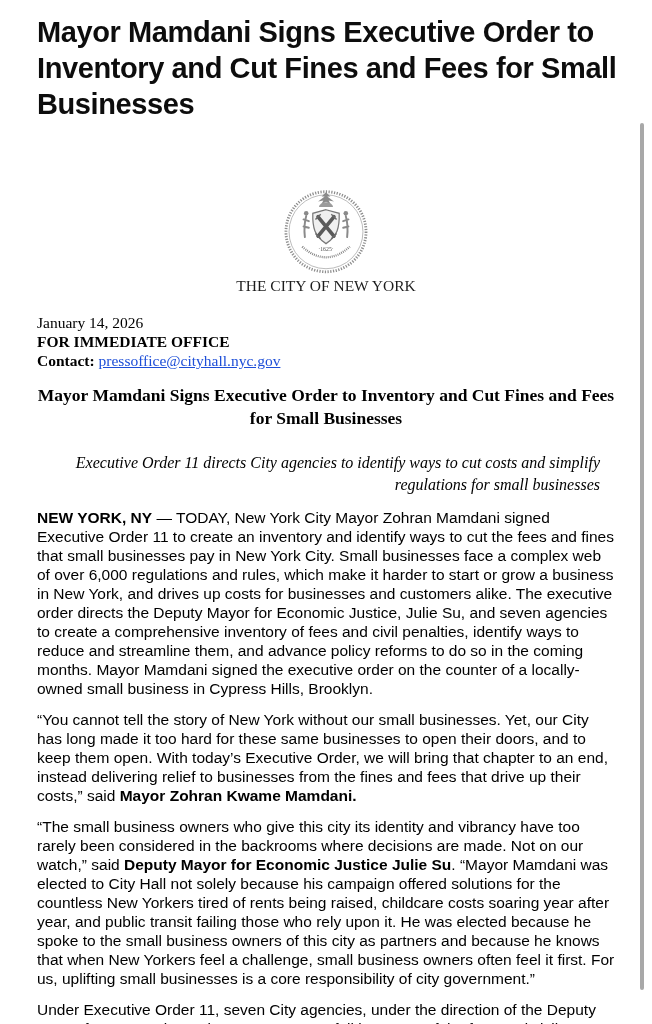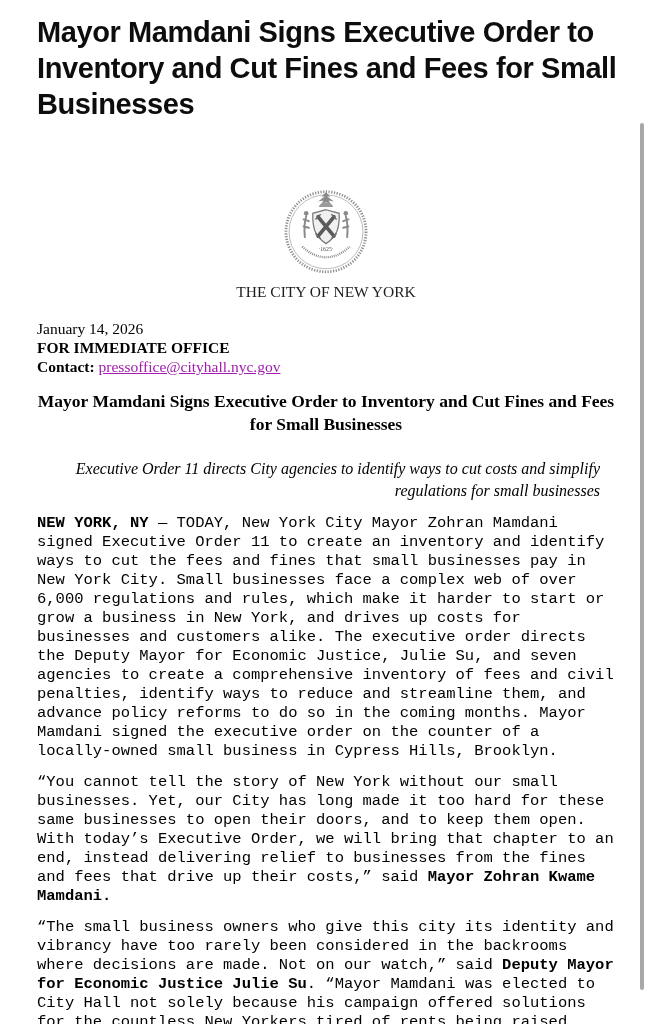--- a/index.html
+++ b/index.html
@@ -28,34 +28,34 @@
     text-align: center;
     font-family: "Liberation Serif", "DejaVu Serif", serif;
   }
   .seal {
     width: 88px;
     height: 88px;
     display: block;
     margin: 0 auto;
   }
   .letterhead-lines {
-    margin-top: 9px;
+    margin-top: 3px;
     font-size: 15.5px;
     line-height: 18px;
     color: #1c1c1c;
   }
   .meta {
     margin: 18px 37px 0;
     font-family: "Liberation Serif", "DejaVu Serif", serif;
     font-size: 15.5px;
     line-height: 19px;
   }
   .meta .bold { font-weight: 700; }
   .email-link {
-    color: #a21caf;
+    color: #1d4ed8;
     text-decoration: underline;
     cursor: pointer;
   }
   .release-title {
     margin: 14px 35px 0;
     text-align: center;
     font-family: "Liberation Serif", "DejaVu Serif", serif;
     font-weight: 700;
     font-size: 17.5px;
     line-height: 23px;
@@ -63,21 +63,21 @@
   .release-subtitle {
     margin: 22px 52px 0;
     text-align: right;
     font-family: "Liberation Serif", "DejaVu Serif", serif;
     font-style: italic;
     font-size: 16px;
     line-height: 22px;
   }
   .body-para {
     margin: 12px 37px 0;
-    font-family: Liberation Mono, monospace;
+    font-family: Liberation Sans, sans-serif;
     font-size: 15.5px;
     line-height: 19px;
     color: #000;
   }
   .body-para b { font-weight: 700; }
   .scrollbar-thumb {
     position: absolute;
     top: 123px;
     right: 8px;
     width: 4px;

